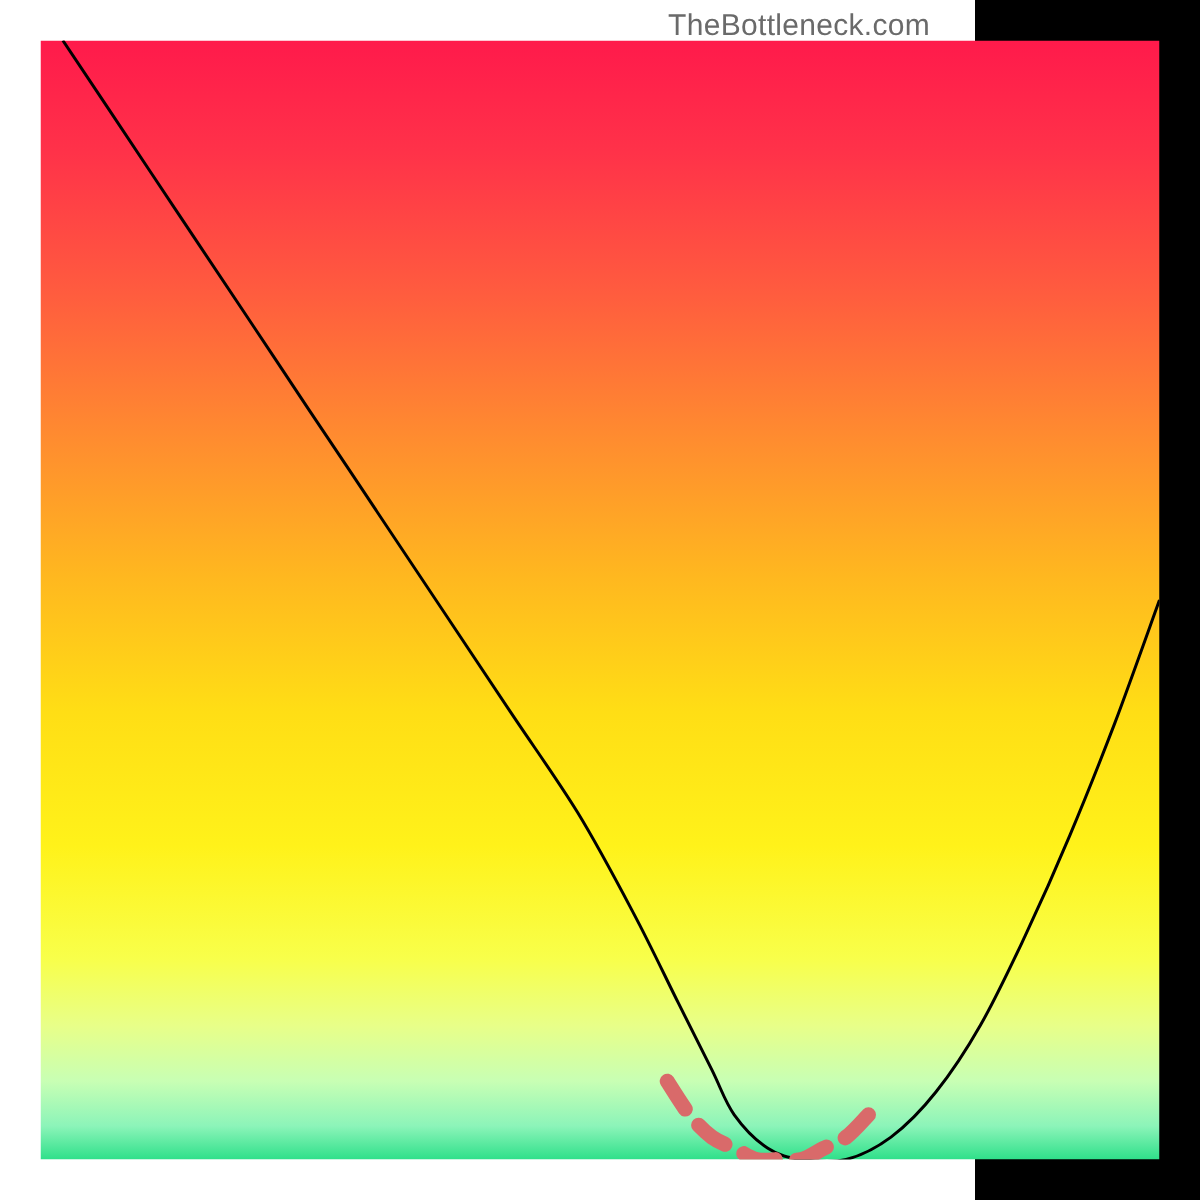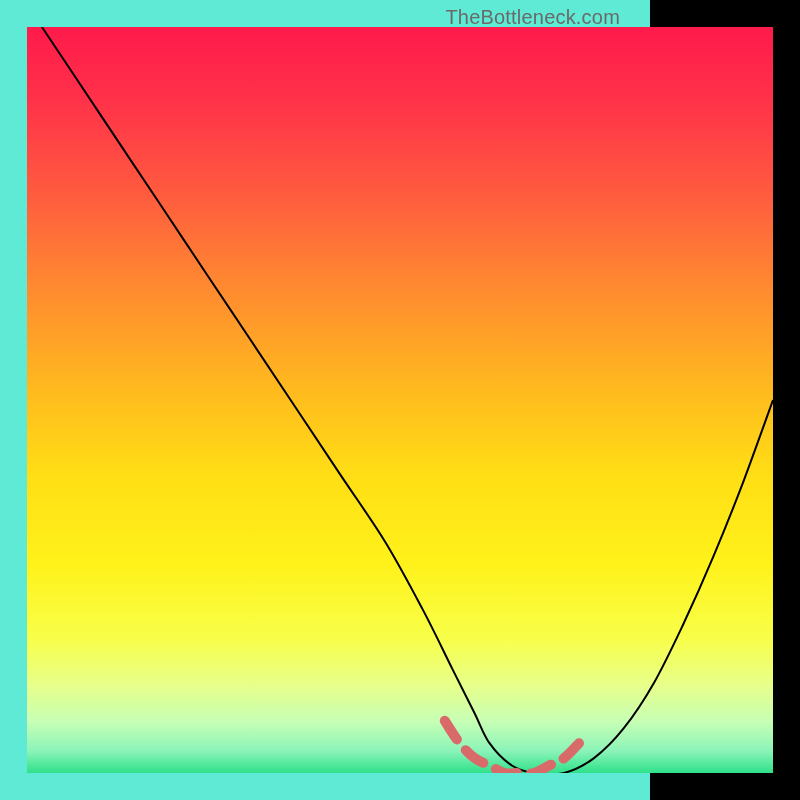--- a/index.html
+++ b/index.html
@@ -1,21 +1,21 @@
 <!DOCTYPE html>
 <html><head>
 <meta charset="utf-8">
 <style>
   * { margin: 0; padding: 0; box-sizing: border-box; }
   html, body { width: 800px; height: 800px; background: #000; overflow: hidden; }
   .container {
     position: relative;
     width: 650px;
     height: 800px;
-    background: #5eead4;
+    background: #ffffff;
   }
   .plot-area {
     position: absolute;
     left: 27px;
     top: 27px;
     width: 746px;
     height: 746px;
   }
   .gradient-bg {
     position: absolute;

